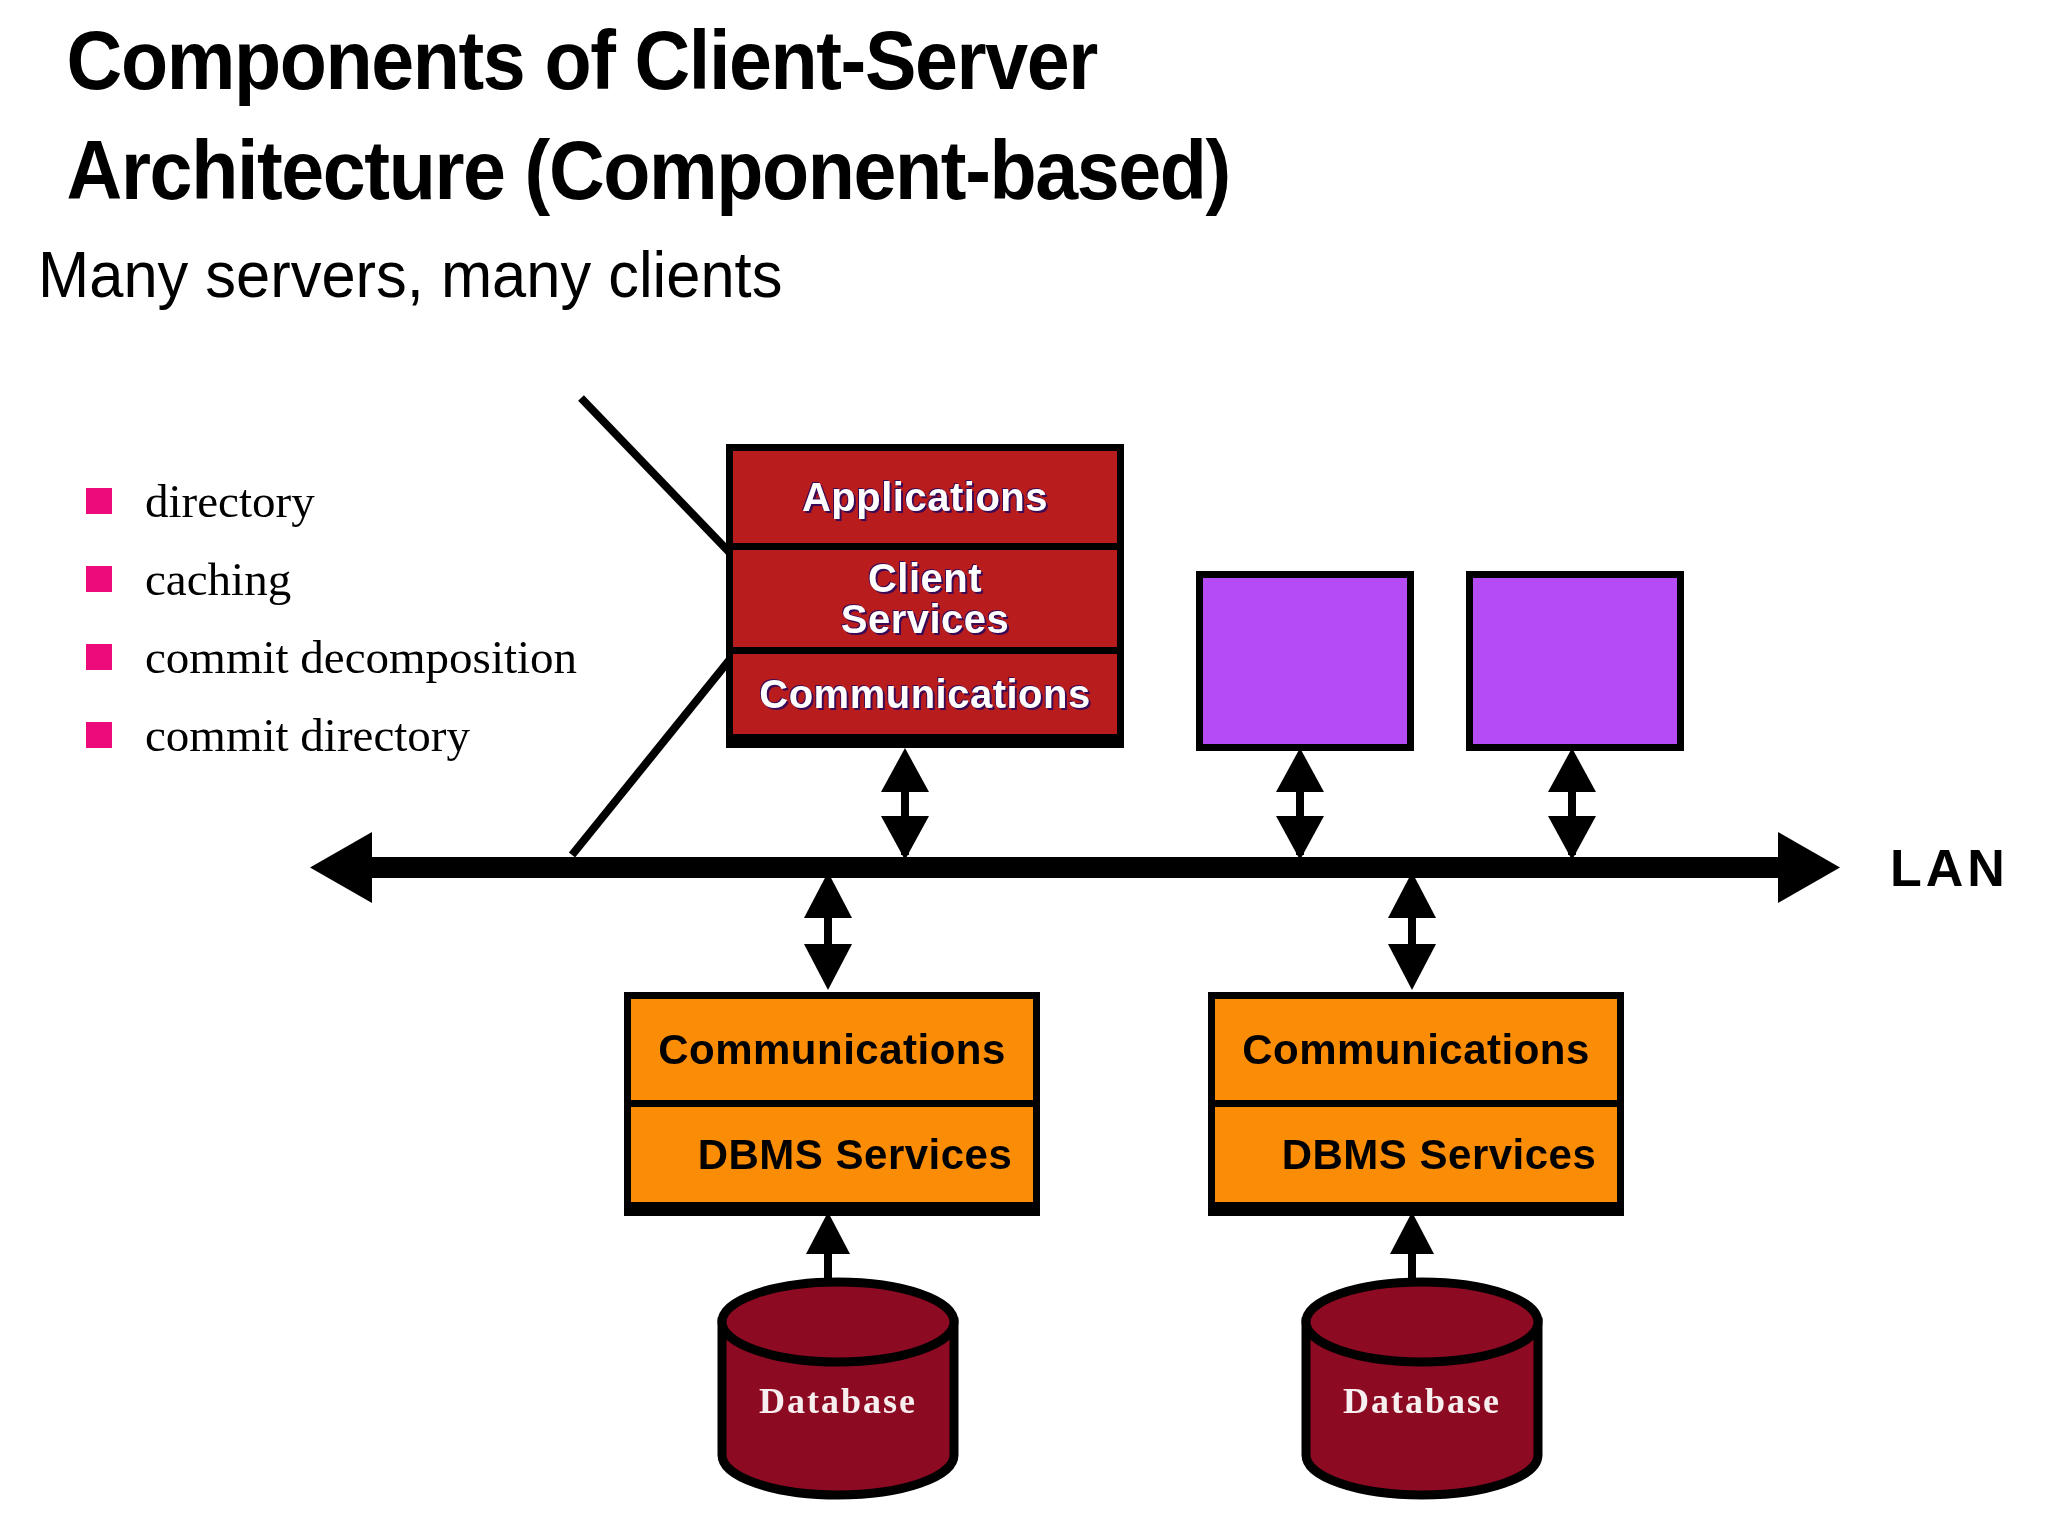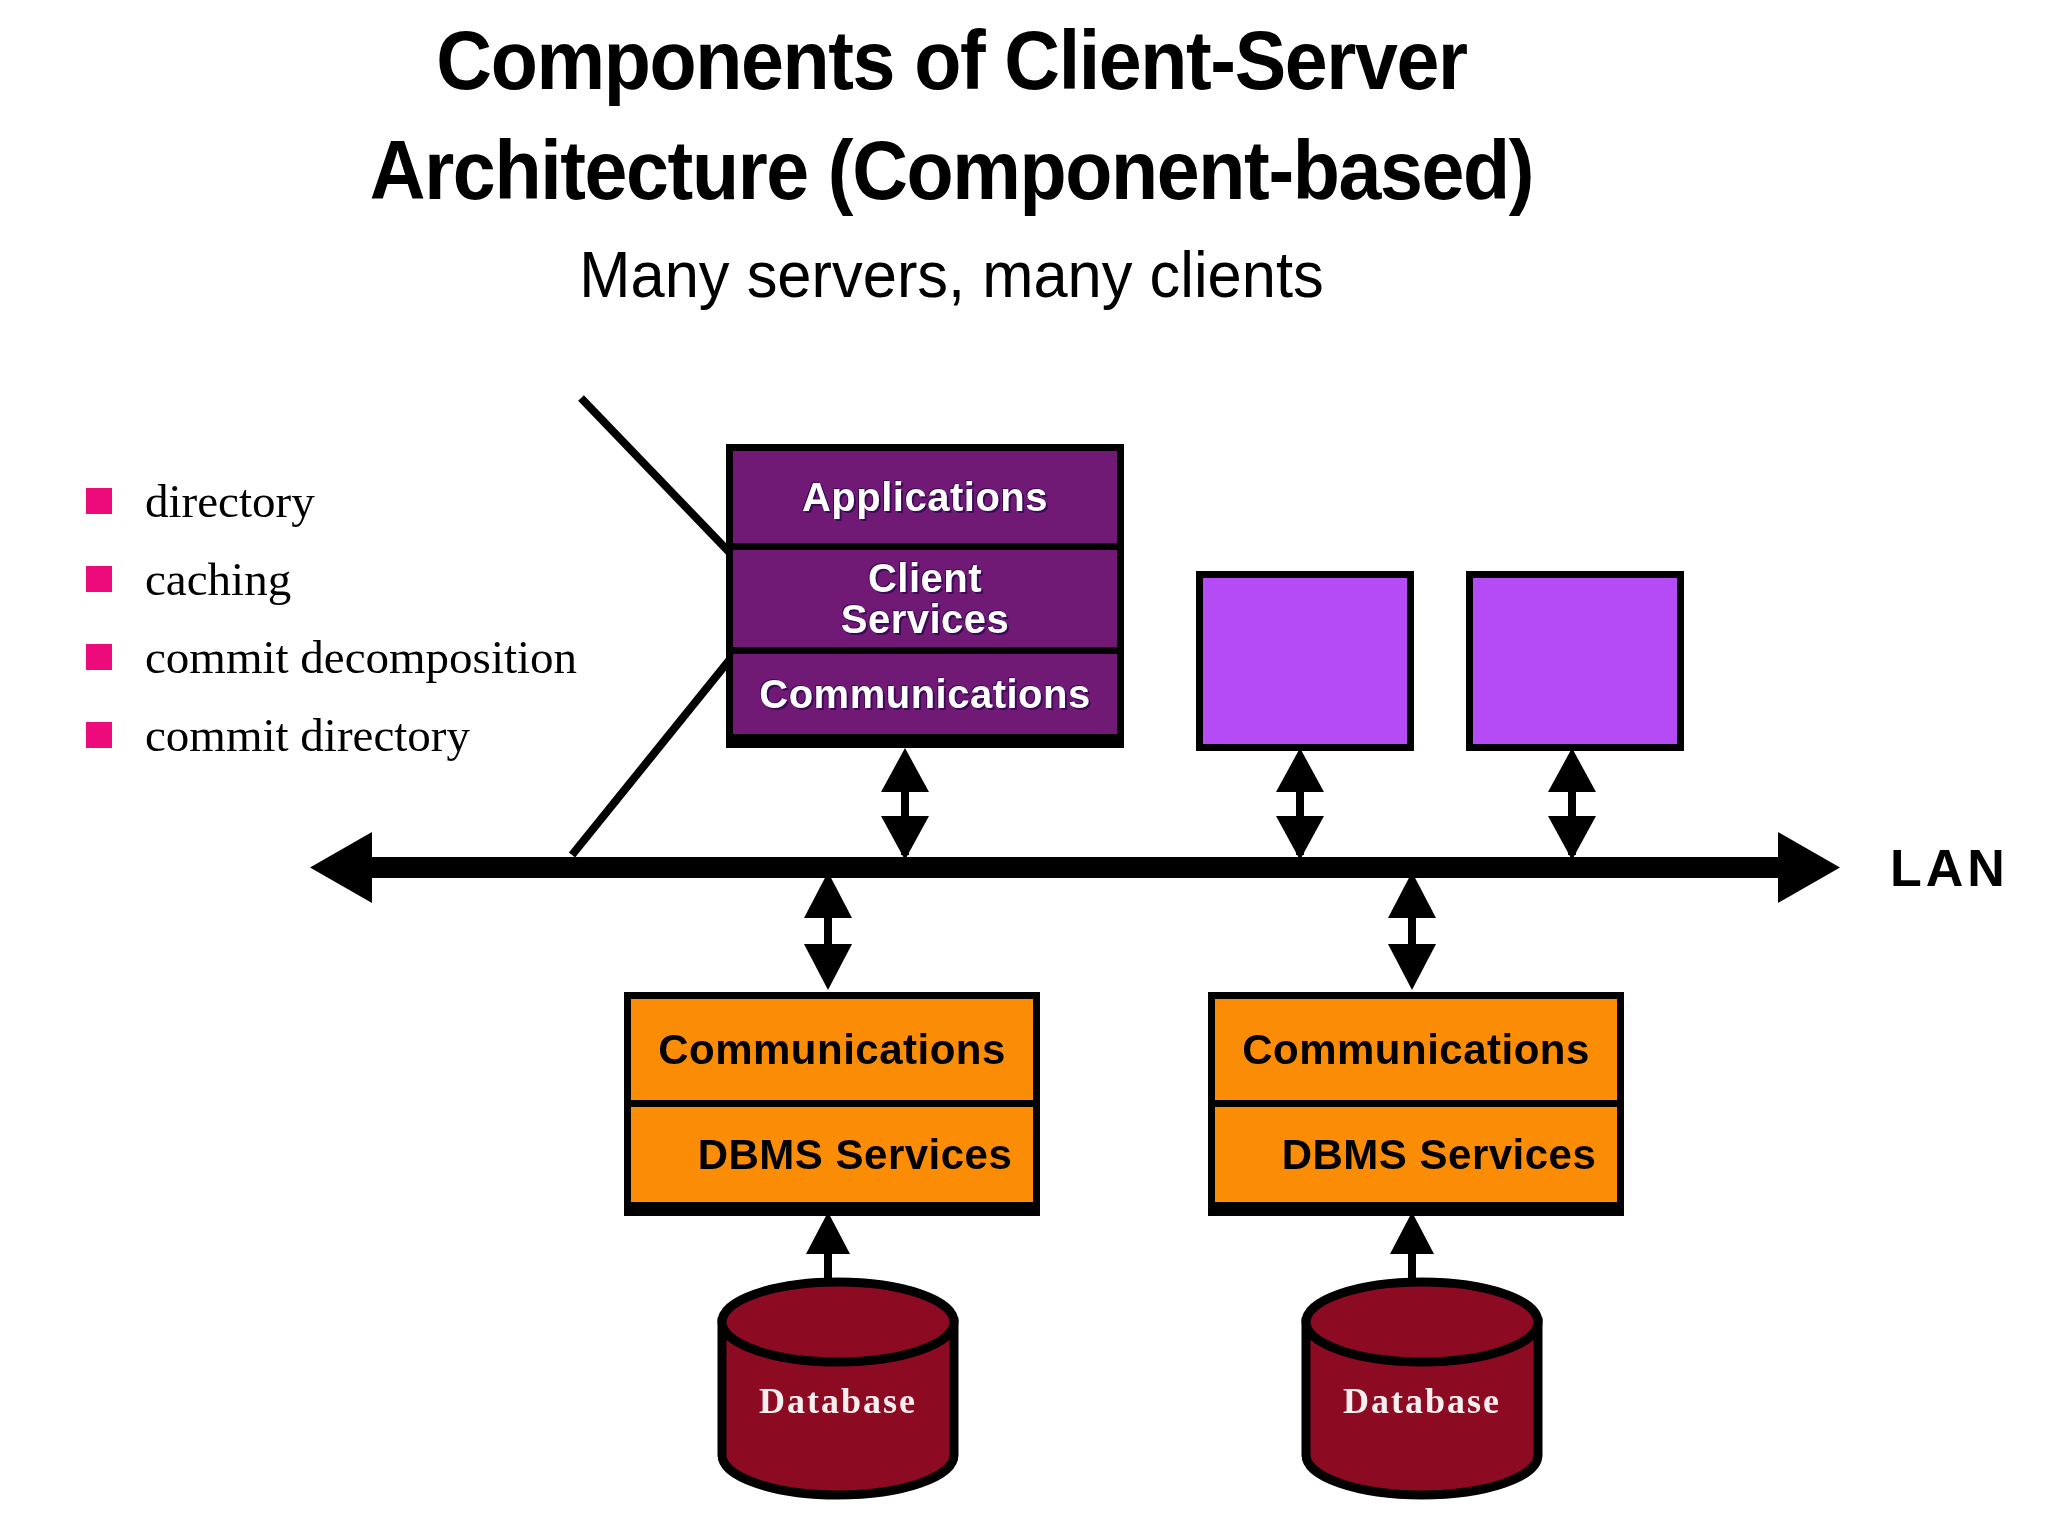--- a/index.html
+++ b/index.html
@@ -14,21 +14,20 @@
     overflow: hidden;
     font-family: "Liberation Sans", sans-serif;
   }
 
   
   #title-block {
     position: absolute;
     top: 0;
     left: 0;
     width: 1903px;
-    text-align: center;
     user-select: none;
   }
   .title-line {
     font-family: "Liberation Sans", sans-serif;
     font-weight: bold;
     font-size: 83px;
     line-height: 1.33;
     letter-spacing: -1.5px;
     color: #000000;
     transform: scaleX(0.93);
@@ -87,21 +86,21 @@
 
   
   .stack-box {
     position: absolute;
     box-sizing: border-box;
     border: 7px solid #000000;
     background: #000000;
   }
   .stack-cell {
     box-sizing: border-box;
-    background: #701a75;
+    background: #b91c1c;
     display: flex;
     align-items: center;
     justify-content: center;
     text-align: center;
     font-family: "Liberation Sans", sans-serif;
     font-weight: bold;
     font-size: 40px;
     line-height: 1.02;
     color: #FFFFFF;
     text-shadow: 2px 2px 0 #3a0a55, -1px -1px 0 #3a0a55;

